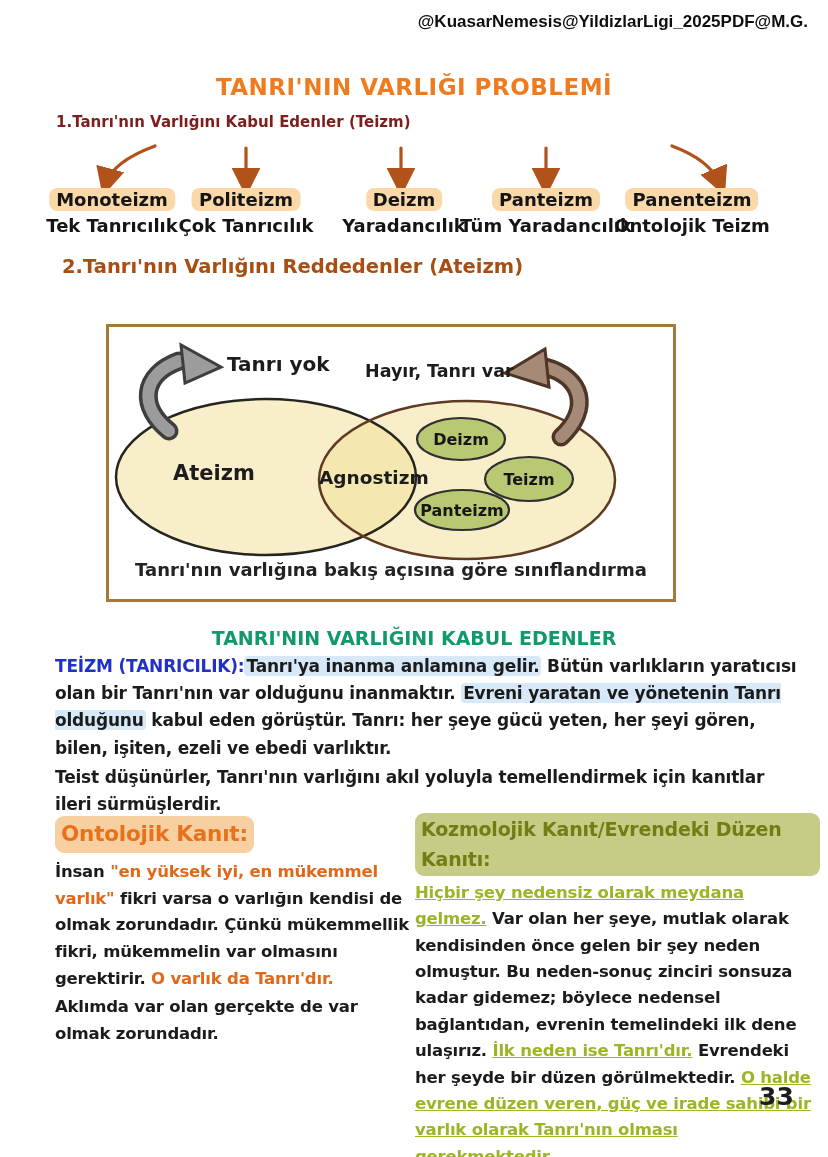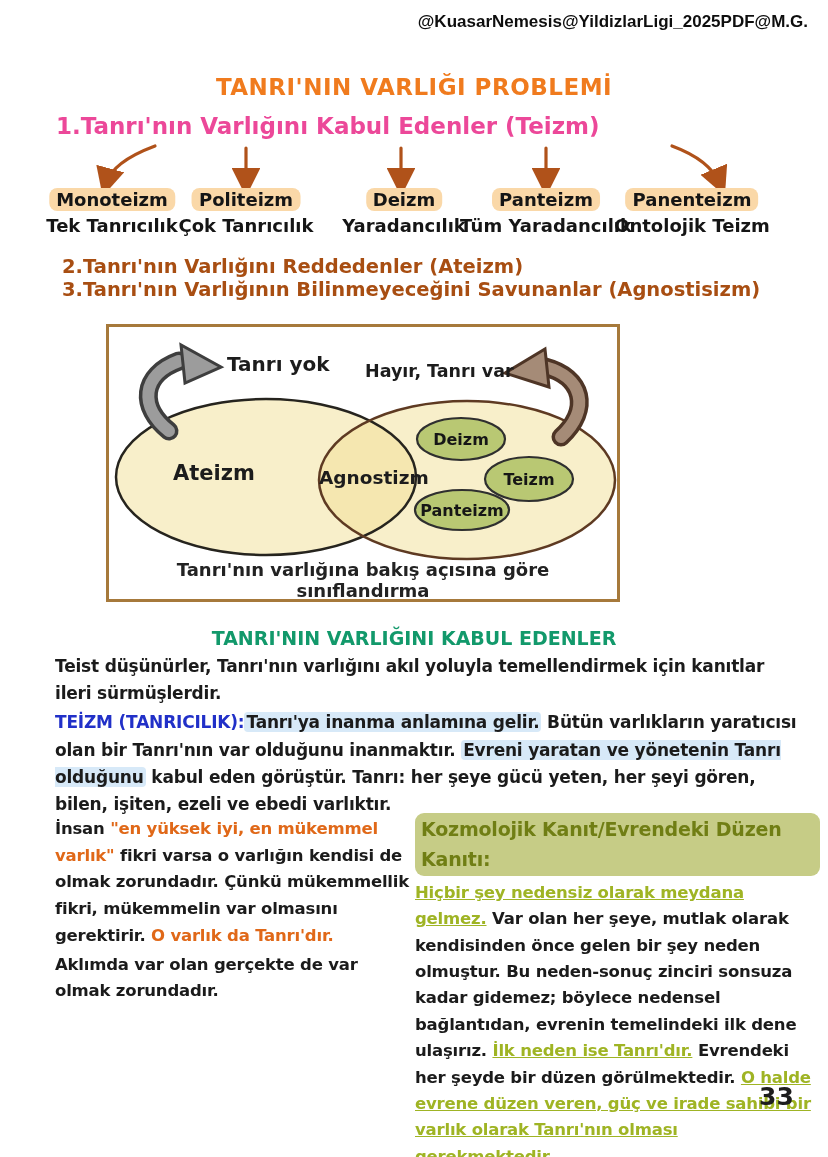--- a/index.html
+++ b/index.html
@@ -9,33 +9,33 @@
     overflow:hidden;
   }
   
   .hdr{position:absolute; top:12px; left:0; right:0; display:flex;
        justify-content:flex-end; padding:0 20px; font-size:17px; color:#0e0e0e;
        font-family:"Liberation Sans", sans-serif; font-weight:700;}
   
   .title{position:absolute; top:74px; left:0; right:0; text-align:center;
          font-size:23px; color:#F07B1E; letter-spacing:.5px;}
   
-  .item1{position:absolute; top:113px; left:56px; font-size:23px; color:#ec4899;}
+  .item1{position:absolute; top:113px; left:56px; font-size:15px; color:#7f1d1d;}
   .item2{position:absolute; top:255px; left:62px; font-size:19.5px; color:#A84E12;}
   .item3{position:absolute; top:278px; left:62px; font-size:19.5px; color:#A84E12;}
   
   .branch-arrows{position:absolute; left:60px; top:142px; width:680px; height:52px;}
   
   .branch{position:absolute; top:188px; text-align:center; transform:translateX(-50%); white-space:nowrap;}
   .branch .term{display:inline-block; font-size:18px; color:#151515;
                 background:#FAD8A8; border-radius:8px; padding:1px 7px;}
   .branch .meaning{margin-top:4px; font-size:18px; color:#151515;}
   .b1{left:112px;} .b2{left:246px;} .b3{left:404px;} .b4{left:546px;} .b5{left:692px;}
   
-  .diagram{position:absolute; left:106px; top:324px; width:514px; height:278px;
+  .diagram{position:absolute; left:106px; top:324px; width:570px; height:278px;
            border:3px solid #A6793B; background:#ffffff; box-sizing:border-box;}
   .diagram svg{position:absolute; left:0; top:0;}
   .dlabel{position:absolute; color:#1c1c1c; white-space:nowrap;}
   .lbl-no{left:118px; top:25px; font-size:20px;}
   .lbl-yes{left:256px; top:34px; font-size:17.5px;}
   .lbl-ateizm{left:64px; top:134px; font-size:21px;}
   .lbl-agnostizm{left:210px; top:140px; font-size:18.5px;}
   .oval-lbl{transform:translate(-50%,-50%); font-size:16px; color:#161616;}
   .ol1{left:352px; top:112px;} .ol2{left:420px; top:152px;text-align:right;} .ol3{left:353px; top:183px;}
   .dcaption{position:absolute; left:0; right:0; top:232px; text-align:center;
@@ -110,21 +110,20 @@
   <div class="branch b4">
     <span class="term">Panteizm</span>
     <div class="meaning">Tüm Yaradancılık</div>
   </div>
   <div class="branch b5">
     <span class="term">Panenteizm</span>
     <div class="meaning">Ontolojik Teizm</div>
   </div>
 
   <div class="item2">2.Tanrı'nın Varlığını Reddedenler (Ateizm)</div>
-  <div class="item3">3.Tanrı'nın Varlığının Bilinmeyeceğini Savunanlar (Agnostisizm)</div>
 
   <div class="diagram">
     <svg width="604" height="272" viewBox="0 0 604 272">
 
       <g fill="rgba(242,224,150,0.5)" stroke="none">
         <ellipse cx="157" cy="150" rx="150" ry="78"></ellipse>
         <ellipse cx="358" cy="153" rx="148" ry="79"></ellipse>
       </g>
 
       <ellipse cx="157" cy="150" rx="150" ry="78" fill="none" stroke="#26241E" stroke-width="2.5"></ellipse>
@@ -154,25 +153,26 @@
     <div class="dlabel lbl-agnostizm">Agnostizm</div>
     <div class="dlabel oval-lbl ol1">Deizm</div>
     <div class="dlabel oval-lbl ol2">Teizm</div>
     <div class="dlabel oval-lbl ol3">Panteizm</div>
     <div class="dcaption">Tanrı'nın varlığına bakış açısına göre sınıflandırma</div>
   </div>
 
   <div class="kabul-h">TANRI'NIN VARLIĞINI KABUL EDENLER</div>
 
   <div class="bodytext">
+    <p><span class="blue">TEİZM (TANRICILIK):</span><span class="hl-blue">Tanrı'ya inanma anlamına gelir.</span><span> Bütün varlıkların yaratıcısı olan bir Tanrı'nın var olduğunu inanmaktır. </span><span class="hl-blue">Evreni yaratan ve yönetenin Tanrı olduğunu</span><span> kabul eden görüştür. Tanrı: her şeye gücü yeten, her şeyi gören, bilen, işiten, ezeli ve ebedi varlıktır.</span></p>
     <p>Teist düşünürler, Tanrı'nın varlığını akıl yoluyla temellendirmek için kanıtlar ileri sürmüşlerdir.</p>
-    <p><span class="blue">TEİZM (TANRICILIK):</span><span class="hl-blue">Tanrı'ya inanma anlamına gelir.</span><span> Bütün varlıkların yaratıcısı olan bir Tanrı'nın var olduğunu inanmaktır. </span><span class="hl-blue">Evreni yaratan ve yönetenin Tanrı olduğunu</span><span> kabul eden görüştür. Tanrı: her şeye gücü yeten, her şeyi gören, bilen, işiten, ezeli ve ebedi varlıktır.</span></p>
   </div>
 
   <div class="col-left">
+    <h3><span class="hl">Ontolojik Kanıt:</span></h3>
     <p><span>İnsan </span><span class="acc">"en yüksek iyi, en mükemmel varlık"</span><span> fikri varsa o varlığın kendisi de olmak zorundadır. Çünkü mükemmellik fikri, mükemmelin var olmasını gerektirir. </span><span class="acc">O varlık da Tanrı'dır.</span></p>
     <p class="p2">Aklımda var olan gerçekte de var olmak zorundadır.</p>
   </div>
 
   <div class="col-right">
     <h3><span class="hl">Kozmolojik Kanıt/Evrendeki Düzen Kanıtı:</span></h3>
     <p><span class="olive">Hiçbir şey nedensiz olarak meydana gelmez.</span><span> Var olan her şeye, mutlak olarak kendisinden önce gelen bir şey neden olmuştur. Bu neden-sonuç zinciri sonsuza kadar gidemez; böylece nedensel bağlantıdan, evrenin temelindeki ilk dene ulaşırız. </span><span class="olive">İlk neden ise Tanrı'dır.</span><span> Evrendeki her şeyde bir düzen görülmektedir. </span><span class="olive">O halde evrene düzen veren, güç ve irade sahibi bir varlık olarak Tanrı'nın olması gerekmektedir.</span></p>
   </div>
 
   <div class="pgnum">33</div>

